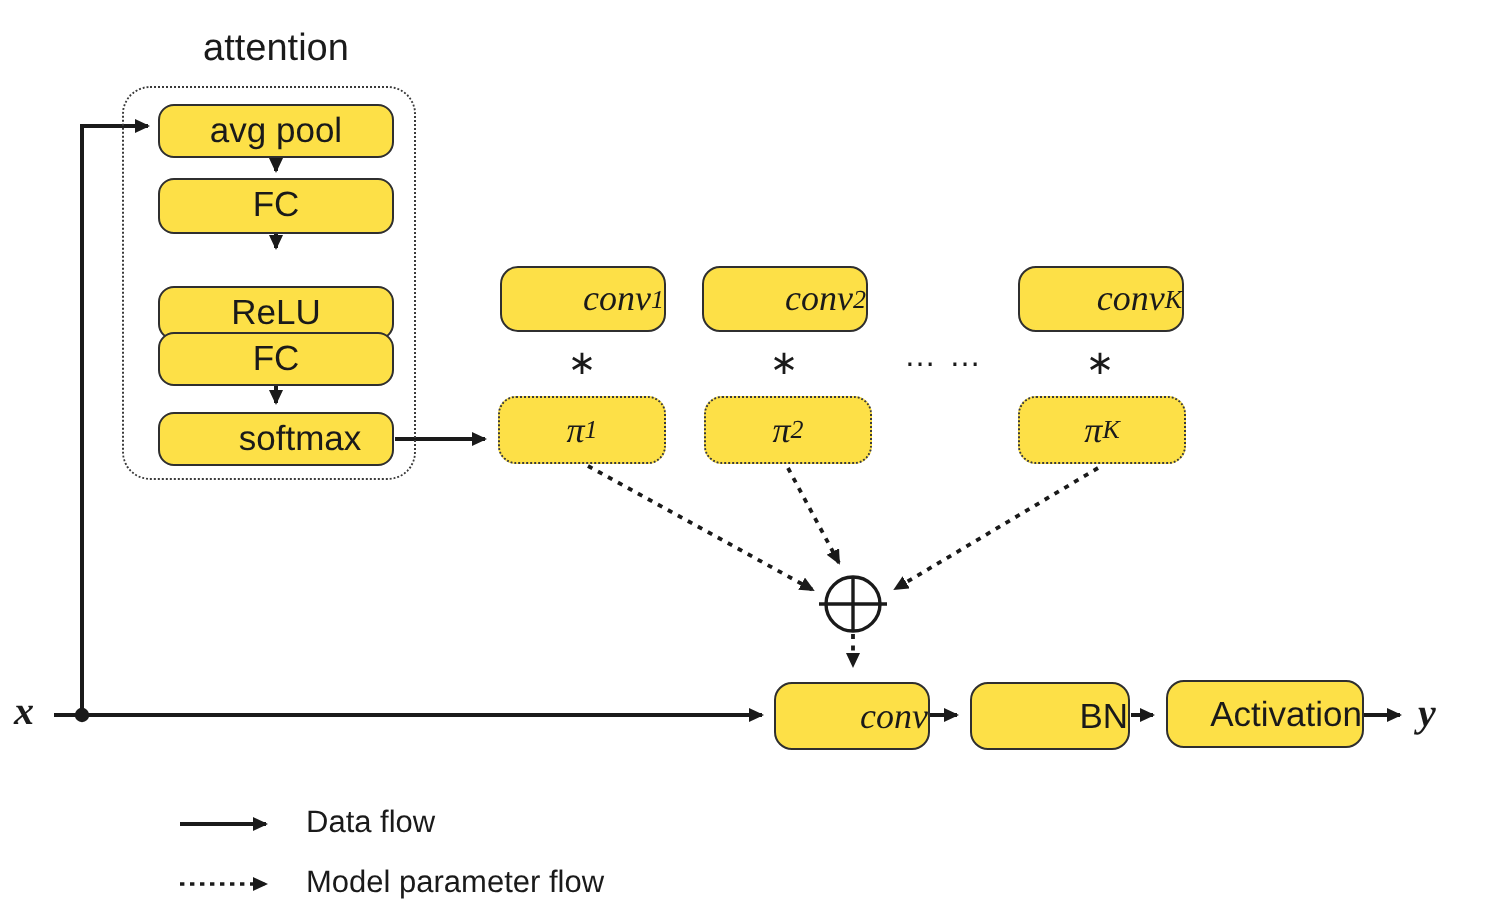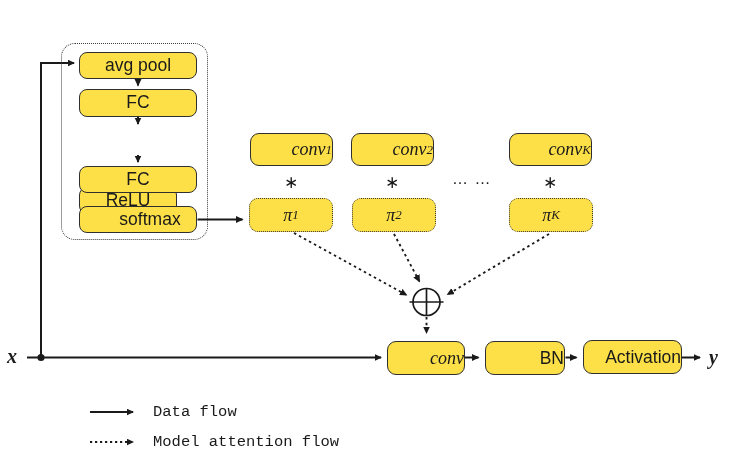--- a/index.html
+++ b/index.html
@@ -61,21 +61,20 @@
     font-size: 16px;
     letter-spacing: 1px;
     color: #1a1a1a;
     white-space: nowrap;
   }
   .legend-label {
     position: absolute;
     font-size: 15.5px;
     color: #1a1a1a;
     white-space: nowrap;
-    font-family: Liberation Mono, monospace;
   }
 </style>
 </head>
 <body>
 
 <div class="canvas">
 
   <svg class="wires" viewBox="0 0 752 460" xmlns="http://www.w3.org/2000/svg">
     <defs>
       <marker id="ah" markerWidth="8" markerHeight="8" refX="6.5" refY="3.5" orient="auto" markerUnits="userSpaceOnUse">
@@ -105,29 +104,30 @@
     <g>
       <circle cx="426.5" cy="302" r="13.5" fill="#ffffff" stroke="#1a1a1a" stroke-width="1.7"></circle>
       <line x1="409.5" y1="302" x2="443.5" y2="302" stroke="#1a1a1a" stroke-width="1.7"></line>
       <line x1="426.5" y1="288.5" x2="426.5" y2="315.5" stroke="#1a1a1a" stroke-width="1.7"></line>
     </g>
 
     <path d="M 90 412 L 133 412" stroke="#1a1a1a" stroke-width="2" fill="none" marker-end="url(#ah)"></path>
     <path d="M 90 442 L 133 442" stroke="#1a1a1a" stroke-width="1.8" stroke-dasharray="2.2 2.8" fill="none" marker-end="url(#ah)"></path>
   </svg>
 
+  <div class="title" style="left:61px; top:14px; width:154px;">attention</div>
   <div class="group" style="left:61px; top:43px; width:147px; height:197px;"></div>
 
   <div class="box" style="left:79px; top:52px; width:118px; height:27px;">
     <span>avg pool</span>
   </div>
   <div class="box" style="left:79px; top:89px; width:118px; height:27.5px;">
     <span>FC</span>
   </div>
-  <div class="box" style="left:79px; top:143px; width:98px; height:27px;margin-top:44px;">
+  <div class="box" style="left:79px; top:143px; width:118px; height:27px;">
     <span>ReLU</span>
   </div>
   <div class="box" style="left:79px; top:166px; width:118px; height:27px;">
     <span>FC</span>
   </div>
   <div class="box" style="left:79px; top:206px; width:118px; height:27px;padding-left:24px;">
     <span>softmax</span>
   </div>
 
   <div class="box math r9" style="left:250px; top:133px; width:83px; height:33px;">
@@ -167,15 +167,15 @@
   </div>
   <div class="box r9" style="left:485px; top:341px; width:80px; height:34px;padding-left:36px;">
     <span>BN</span>
   </div>
   <div class="box r9" style="left:583px; top:340px; width:99px; height:34px;">
     <span>Activation</span>
   </div>
   <div class="iovar" style="left:709px; top:346px;">y</div>
 
   <div class="legend-label" style="left:153px; top:403px;">Data flow</div>
-  <div class="legend-label" style="left:153px; top:433px;">Model attention flow</div>
+  <div class="legend-label" style="left:153px; top:433px;">Model parameter flow</div>
 
 </div>
 
 </body></html>

